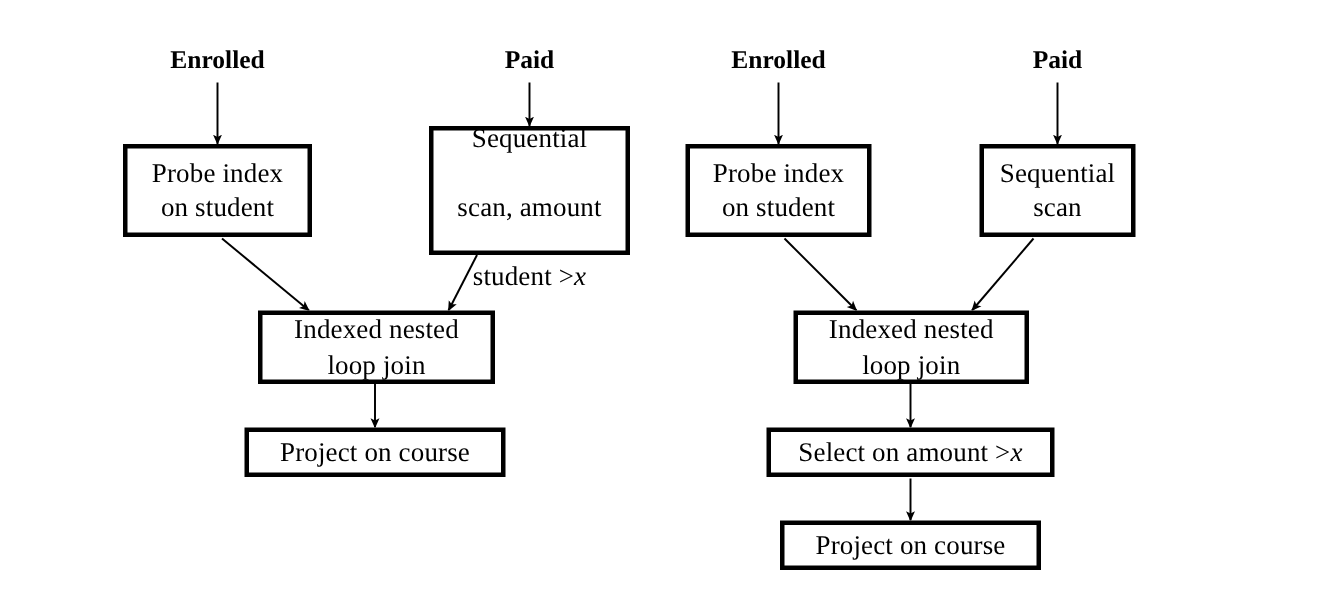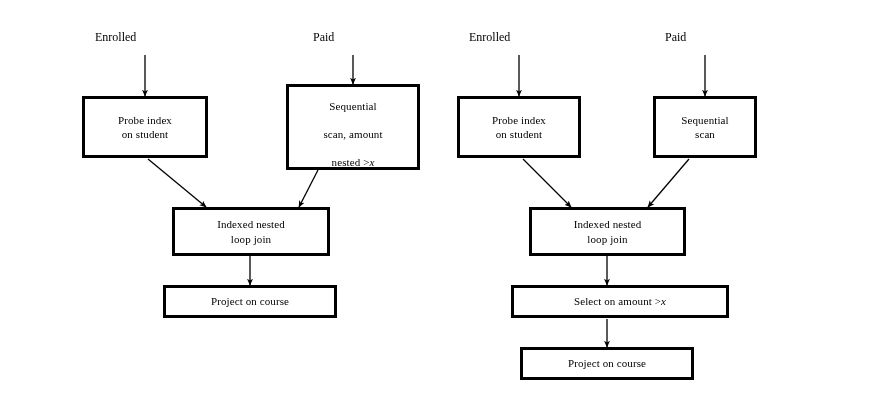--- a/index.html
+++ b/index.html
@@ -28,35 +28,36 @@
   .node-box {
     position: absolute;
     box-sizing: border-box;
     background: #ffffff;
     border: 3px solid #000000;
     display: flex;
     align-items: center;
     justify-content: center;
     text-align: center;
     line-height: 1.28;
-    font-size: 11px;
+    font-size: 18px;
     letter-spacing: 0.1px;
     z-index: 2;
   }
   .node-box .node-text {
     display: block;
     padding: 0 4px;
     white-space: pre-line;
   }
   .rel-label {
     position: absolute;
-    font-size: 12px;
-    text-align: left;
+    font-size: 17px;
+    text-align: center;
     white-space: nowrap;
     z-index: 2;
+    font-weight: bold;
   }
   .math-var {
     font-style: italic;
     font-family: "Liberation Serif", "DejaVu Serif", serif;
   }
   .gt-sign {
     font-style: normal;
   }
 </style>
 </head>
@@ -97,21 +98,21 @@
 
     <div class="node-box" style="left:82px; top:96px; width:126px; height:62px;">
       <span class="node-text">Probe index
 on student</span>
     </div>
 
     <div class="node-box" style="left:286px; top:84px; width:134px; height:86px;">
       <span class="node-text">
         <span>Sequential</span><br>
         <span>scan, amount</span><br>
-        <span>nested </span><span class="gt-sign">&gt;</span><span class="math-var">x</span>
+        <span>student </span><span class="gt-sign">&gt;</span><span class="math-var">x</span>
       </span>
     </div>
 
     <div class="node-box" style="left:172px; top:207px; width:158px; height:49px;">
       <span class="node-text">Indexed nested
 loop join</span>
     </div>
 
     <div class="node-box" style="left:163px; top:285px; width:174px; height:33px;">
       <span class="node-text">Project on course</span>
@@ -137,21 +138,21 @@
     <div class="node-box" style="left:653px; top:96px; width:104px; height:62px;">
       <span class="node-text">Sequential
 scan</span>
     </div>
 
     <div class="node-box" style="left:529px; top:207px; width:157px; height:49px;">
       <span class="node-text">Indexed nested
 loop join</span>
     </div>
 
-    <div class="node-box" style="left:511px; top:285px; width:218px; height:33px;text-align:right;">
+    <div class="node-box" style="left:511px; top:285px; width:192px; height:33px;text-align:right;">
       <span class="node-text"><span>Select on amount </span><span class="gt-sign">&gt;</span><span class="math-var">x</span></span>
     </div>
 
     <div class="node-box" style="left:520px; top:347px; width:174px; height:33px;">
       <span class="node-text">Project on course</span>
     </div>
 
   </div>
 
 </div>

